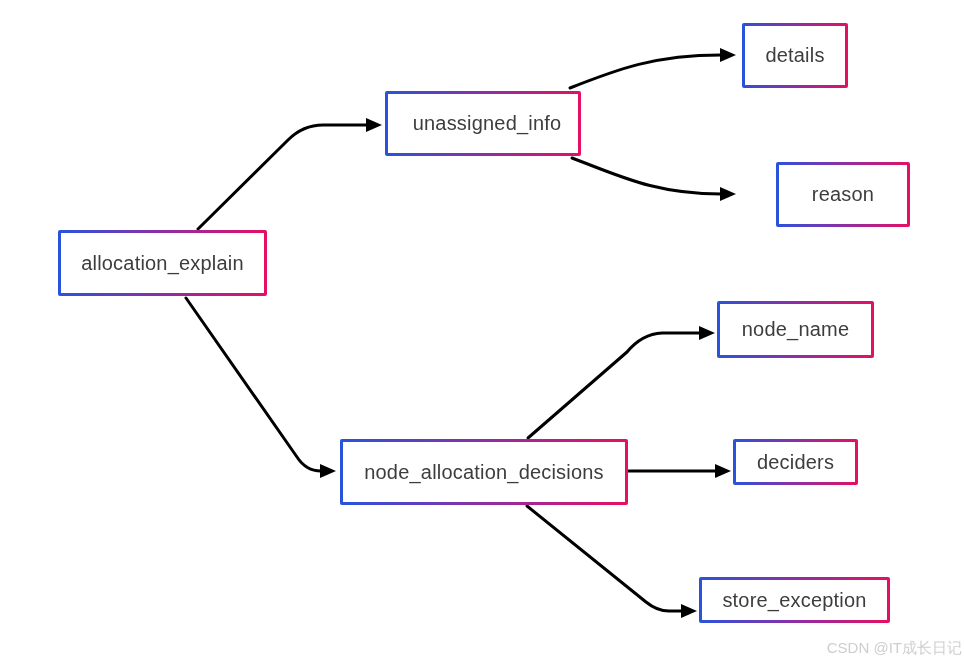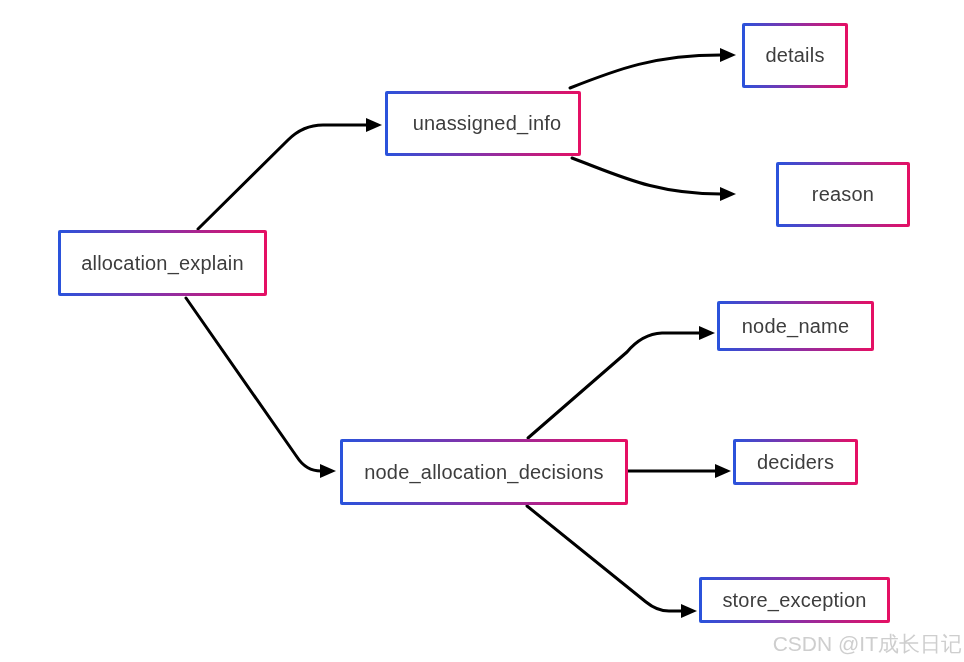--- a/index.html
+++ b/index.html
@@ -37,30 +37,30 @@
     font-size: 20px;
     letter-spacing: 0.2px;
     white-space: nowrap;
   }
   
   .n-allocation-explain        { left: 58px;  top: 230px; width: 209px; height: 66px; }
   .n-unassigned-info           { left: 385px; top: 91px;  width: 196px; height: 65px; padding-left: 8px; }
   .n-details                   { left: 742px; top: 23px;  width: 106px; height: 65px; }
   .n-reason                    { left: 776px; top: 162px; width: 134px; height: 65px; }
   .n-node-allocation-decisions { left: 340px; top: 439px; width: 288px; height: 66px; }
-  .n-node-name                 { left: 717px; top: 301px; width: 157px; height: 50px; }
+  .n-node-name                 { left: 717px; top: 301px; width: 157px; height: 57px; }
   .n-deciders                  { left: 733px; top: 439px; width: 125px; height: 46px; }
   .n-store-exception           { left: 699px; top: 577px; width: 191px; height: 46px; }
 
   .watermark {
     position: absolute;
     right: 2px;
     bottom: 4px;
     z-index: 3;
-    font-size: 21px;
+    font-size: 15px;
     color: rgba(198, 198, 198, 0.85);
     white-space: nowrap;
     pointer-events: none;
   }
 </style>
 </head>
 <body>
 
 <div class="canvas">
 

